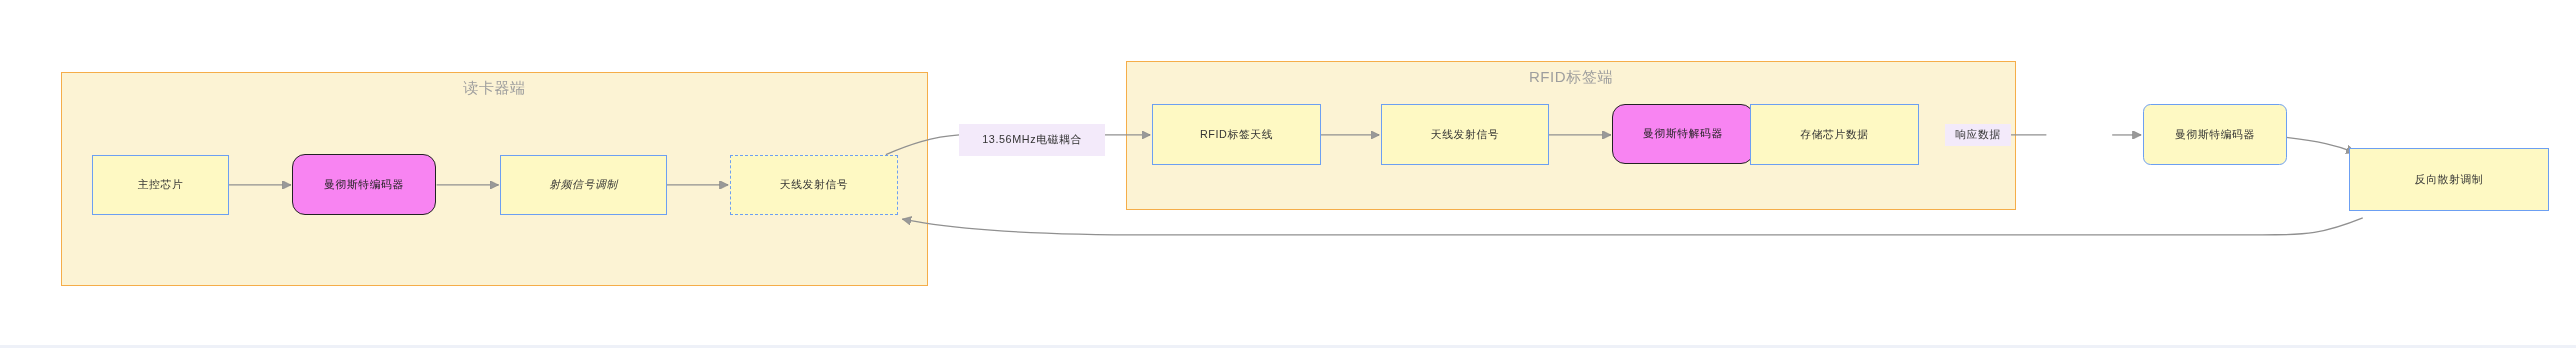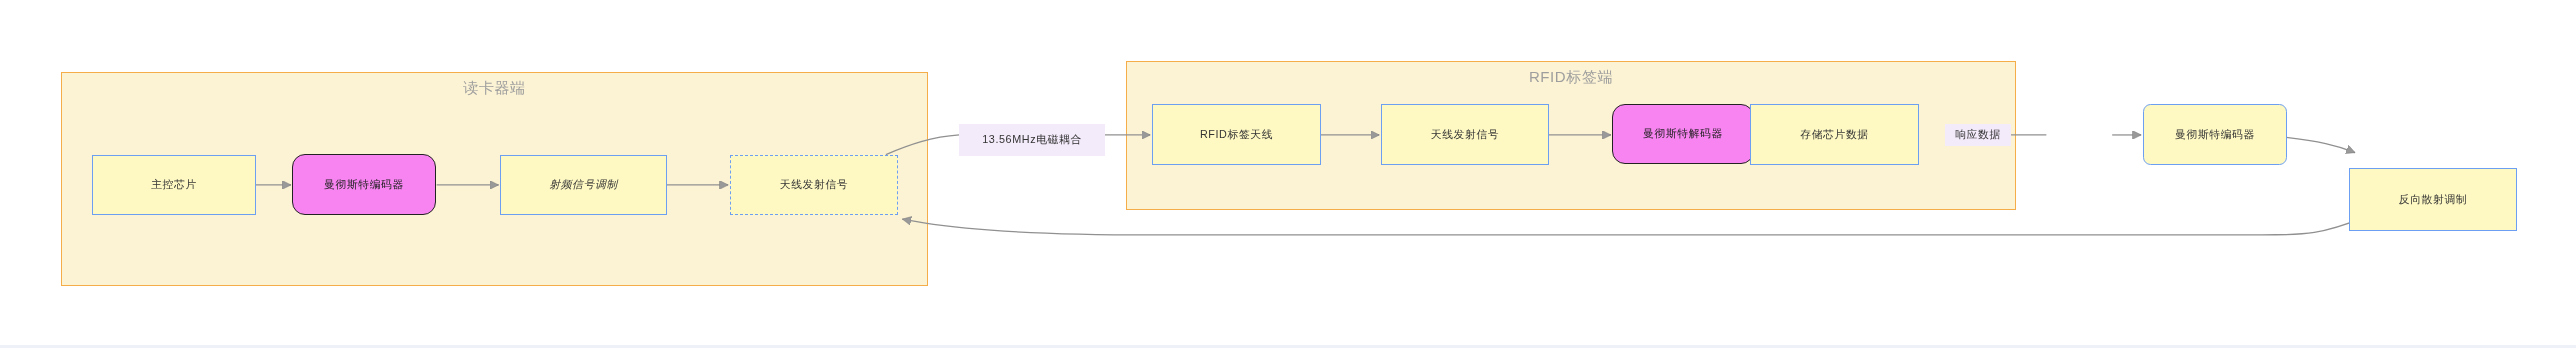--- a/index.html
+++ b/index.html
@@ -46,21 +46,21 @@
       <path d="M2087 213 L2180 213" marker-end="url(#arrow)"></path>
       <path d="M2447 213 L2546 213" marker-end="url(#arrow)"></path>
       <path d="M2772 213 L2873 213" marker-end="url(#arrow)"></path>
       <path d="M3142 213 L3234 213"></path>
       <path d="M3338 213 L3384 213" marker-end="url(#arrow)"></path>
       <path d="M3613 217 C3664 223 3692 229 3722 241" marker-end="url(#arrow)"></path>
       <path d="M3734 344 C3672 369 3645 371 3575 371 L1820 371 C1690 371 1560 368 1460 352 C1448 350 1436 348 1426 346" marker-end="url(#arrow)"></path>
     </g>
   </svg>
 
-  <div class="node" style="left:92px;top:155px;width:164px;height:60px;">主控芯片</div>
+  <div class="node" style="left:92px;top:155px;width:137px;height:60px;">主控芯片</div>
 
   <div class="node pink" style="left:292px;top:154px;width:144px;height:61px;">曼彻斯特编码器</div>
 
   <div class="node" style="left:500px;top:155px;width:167px;height:60px;font-style:italic;">射频信号调制</div>
 
   <div class="node dashed" style="left:730px;top:155px;width:168px;height:60px;">天线发射信号</div>
 
   <div class="edge-label" style="left:959px;top:124px;width:146px;height:32px;">13.56MHz电磁耦合</div>
 
   <div class="node" style="left:1152px;top:104px;width:169px;height:61px;">RFID标签天线</div>
@@ -68,17 +68,17 @@
   <div class="node" style="left:1381px;top:104px;width:168px;height:61px;">天线发射信号</div>
 
   <div class="node pink" style="left:1612px;top:104px;width:142px;height:60px;">曼彻斯特解码器</div>
 
   <div class="node" style="left:1750px;top:104px;width:169px;height:61px;">存储芯片数据</div>
 
   <div class="edge-label" style="left:1945px;top:124px;width:66px;height:21.5px;">响应数据</div>
 
   <div class="node rounded" style="left:2143px;top:104px;width:144px;height:61px;">曼彻斯特编码器</div>
 
-  <div class="node" style="left:2349px;top:168px;width:168px;height:63px;">反向散射调制</div>
+  <div class="node" style="left:2349px;top:148px;width:200px;height:63px;">反向散射调制</div>
 
   <div class="footer-strip"></div>
 </div>
 
 
 </body></html>

